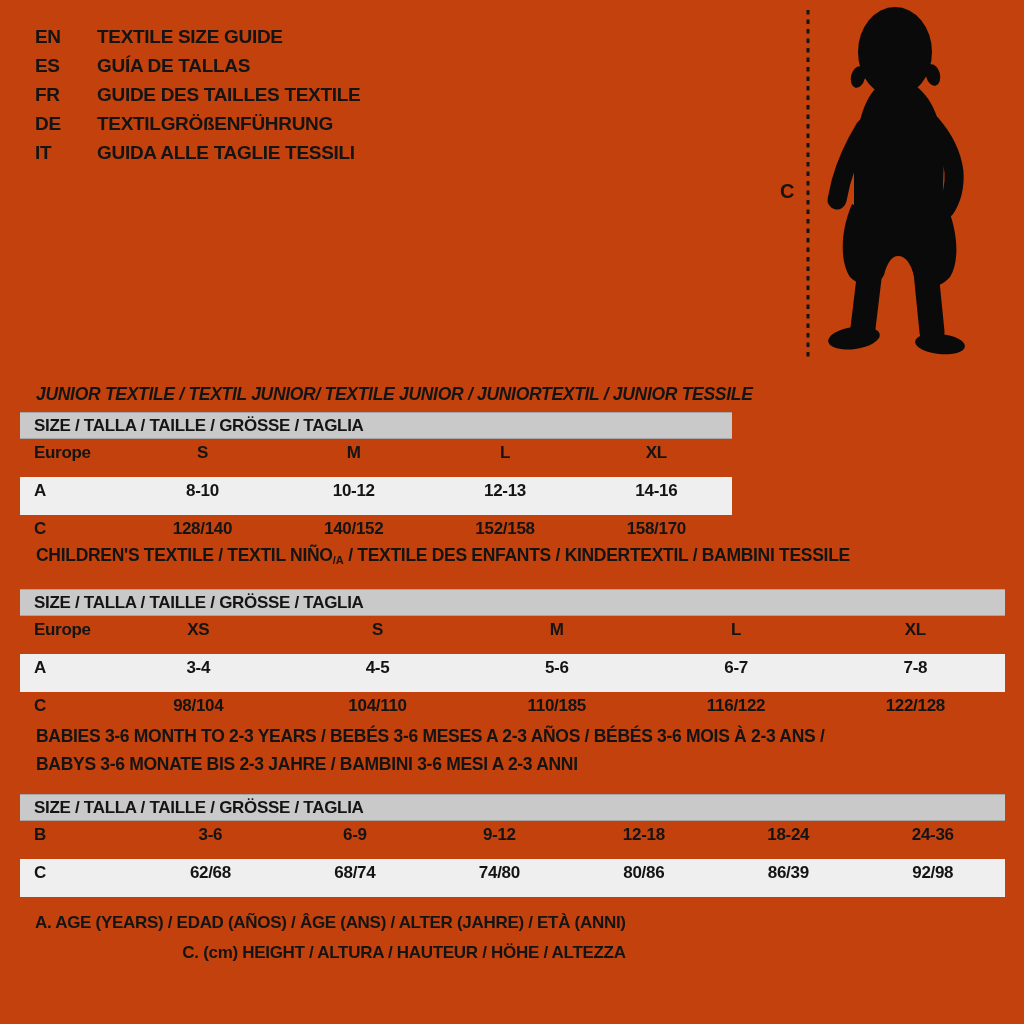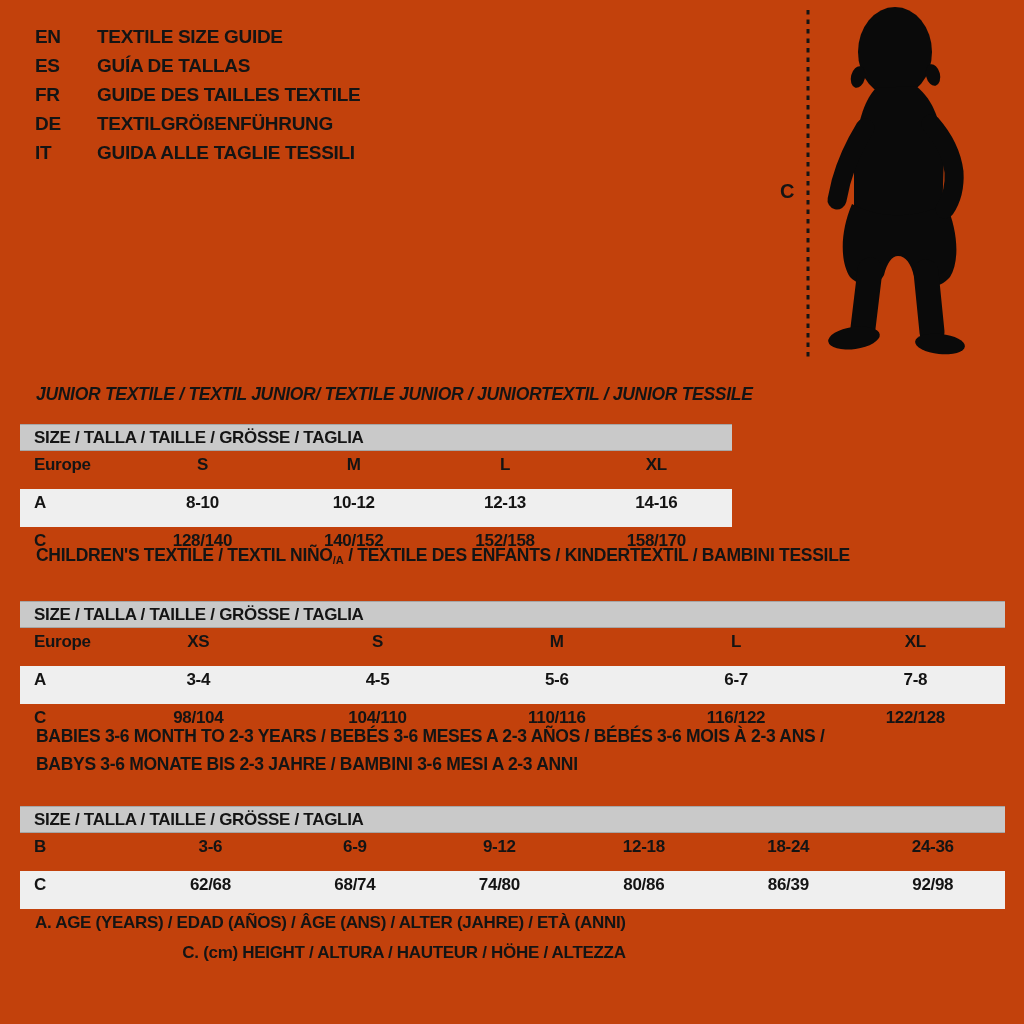--- a/index.html
+++ b/index.html
@@ -15,21 +15,21 @@
   .lang-title{white-space:nowrap;}
   
   .figure{position:absolute;left:778px;top:4px;width:246px;height:360px;}
   .c-label{position:absolute;left:2px;top:176px;font-size:20px;}
   .dash-svg{position:absolute;left:26px;top:4px;}
   .baby-svg{position:absolute;left:40px;top:0;}
   
   .section-heading{position:absolute;left:36px;font-size:17.5px;white-space:nowrap;}
   .heading-sub{font-size:11px;vertical-align:-3px;letter-spacing:0;}
   
-  .size-table{position:absolute;left:20px;font-size:17px;margin-top:12px;}
+  .size-table{position:absolute;left:20px;font-size:17px;}
   .t-band{height:27px;line-height:25px;background:#c9c9c9;border-top:1px solid #a6a6a6;
     border-bottom:1px solid #a6a6a6;padding-left:14px;box-sizing:border-box;}
   .t-row{display:flex;height:38px;line-height:27px;}
   .t-row.alt{background:#efefef;}
   .t-cell{flex:1;text-align:center;white-space:nowrap;}
   .t-label{text-align:left;padding-left:14px;box-sizing:border-box;}
   .junior-table{top:412px;width:712px;}
   .junior-table .t-label{flex:0 0 15%;}
   .children-table{top:589px;width:985px;}
   .children-table .t-label{flex:0 0 9%;}
@@ -140,21 +140,21 @@
       <span class="t-cell">3-4</span>
       <span class="t-cell">4-5</span>
       <span class="t-cell">5-6</span>
       <span class="t-cell">6-7</span>
       <span class="t-cell">7-8</span>
     </div>
     <div class="t-row">
       <span class="t-cell t-label">C</span>
       <span class="t-cell">98/104</span>
       <span class="t-cell">104/110</span>
-      <span class="t-cell">110/116</span>
+      <span class="t-cell">110/185</span>
       <span class="t-cell">116/122</span>
       <span class="t-cell">122/128</span>
     </div>
   </div>
 
   <div class="section-heading babies-heading">
     <div>BABIES 3-6 MONTH TO 2-3 YEARS / BEBÉS 3-6 MESES A 2-3 AÑOS / BÉBÉS 3-6 MOIS À 2-3 ANS /</div>
     <div>BABYS 3-6 MONATE BIS 2-3 JAHRE / BAMBINI 3-6 MESI A 2-3 ANNI</div>
   </div>
   <div class="size-table babies-table">

